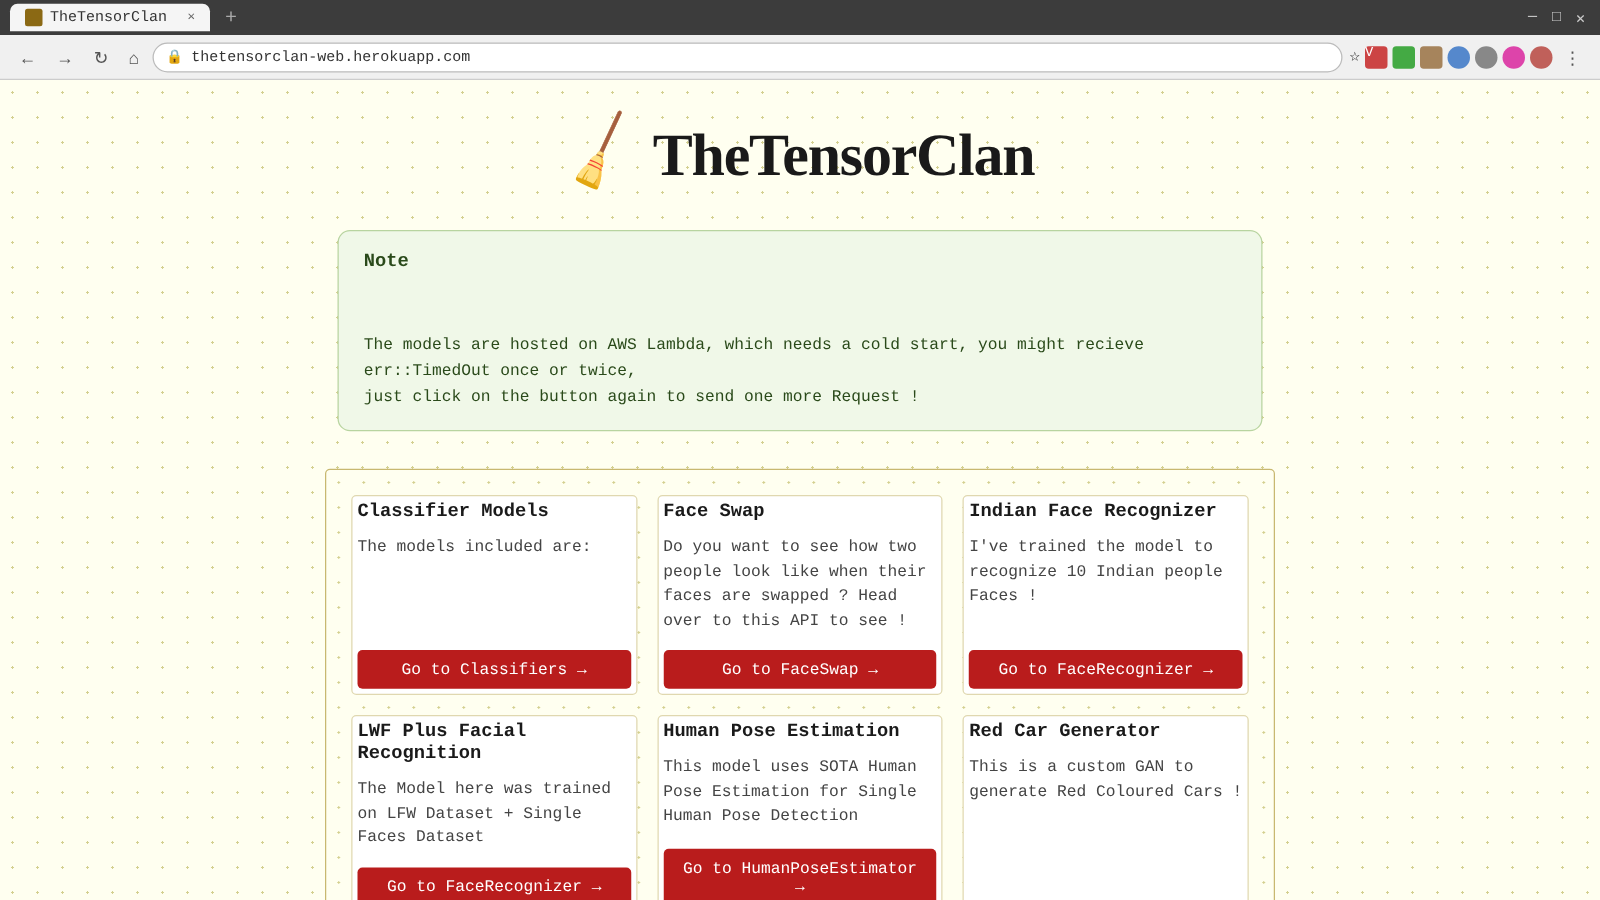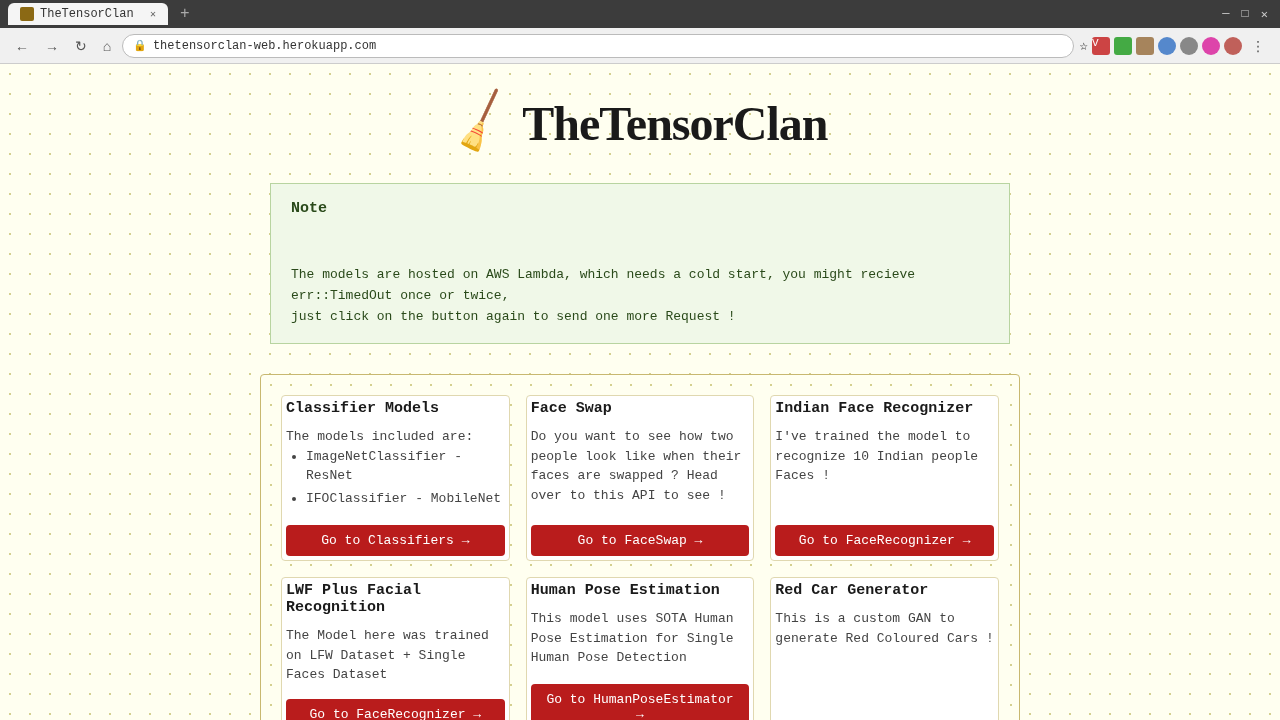--- a/index.html
+++ b/index.html
@@ -138,21 +138,21 @@
       font-weight: bold;
       color: #1a1a1a;
       font-family: 'Georgia', serif;
       letter-spacing: -1px;
     }
 
     
     .note-box {
       background: #f0f8e8;
       border: 1px solid #b8d4a0;
-      border-radius: 0;
+      border-radius: 10px;
       padding: 16px 20px;
       margin: 0 auto 30px auto;
       max-width: 740px;
     }
 
     .note-title {
       font-size: 15px;
       font-weight: bold;
       color: #2a4a1a;
       margin-bottom: 8px;
@@ -309,24 +309,20 @@
     </p>
   </div>
 
   <div class="cards-container">
     <div class="cards-grid">
 
       <div class="card">
         <div class="card-title">Classifier Models</div>
         <div class="card-desc">
           <span>The models included are:</span>
-          <ul>
-            <li>ImageNetClassifier - ResNet</li>
-            <li>IFOClassifier - MobileNet</li>
-          </ul>
         </div>
         <button class="card-btn">Go to Classifiers →</button>
       </div>
 
       <div class="card">
         <div class="card-title">Face Swap</div>
         <div class="card-desc">Do you want to see how two people look like when their faces are swapped ? Head over to this API to see !</div>
         <button class="card-btn">Go to FaceSwap →</button>
       </div>
 

